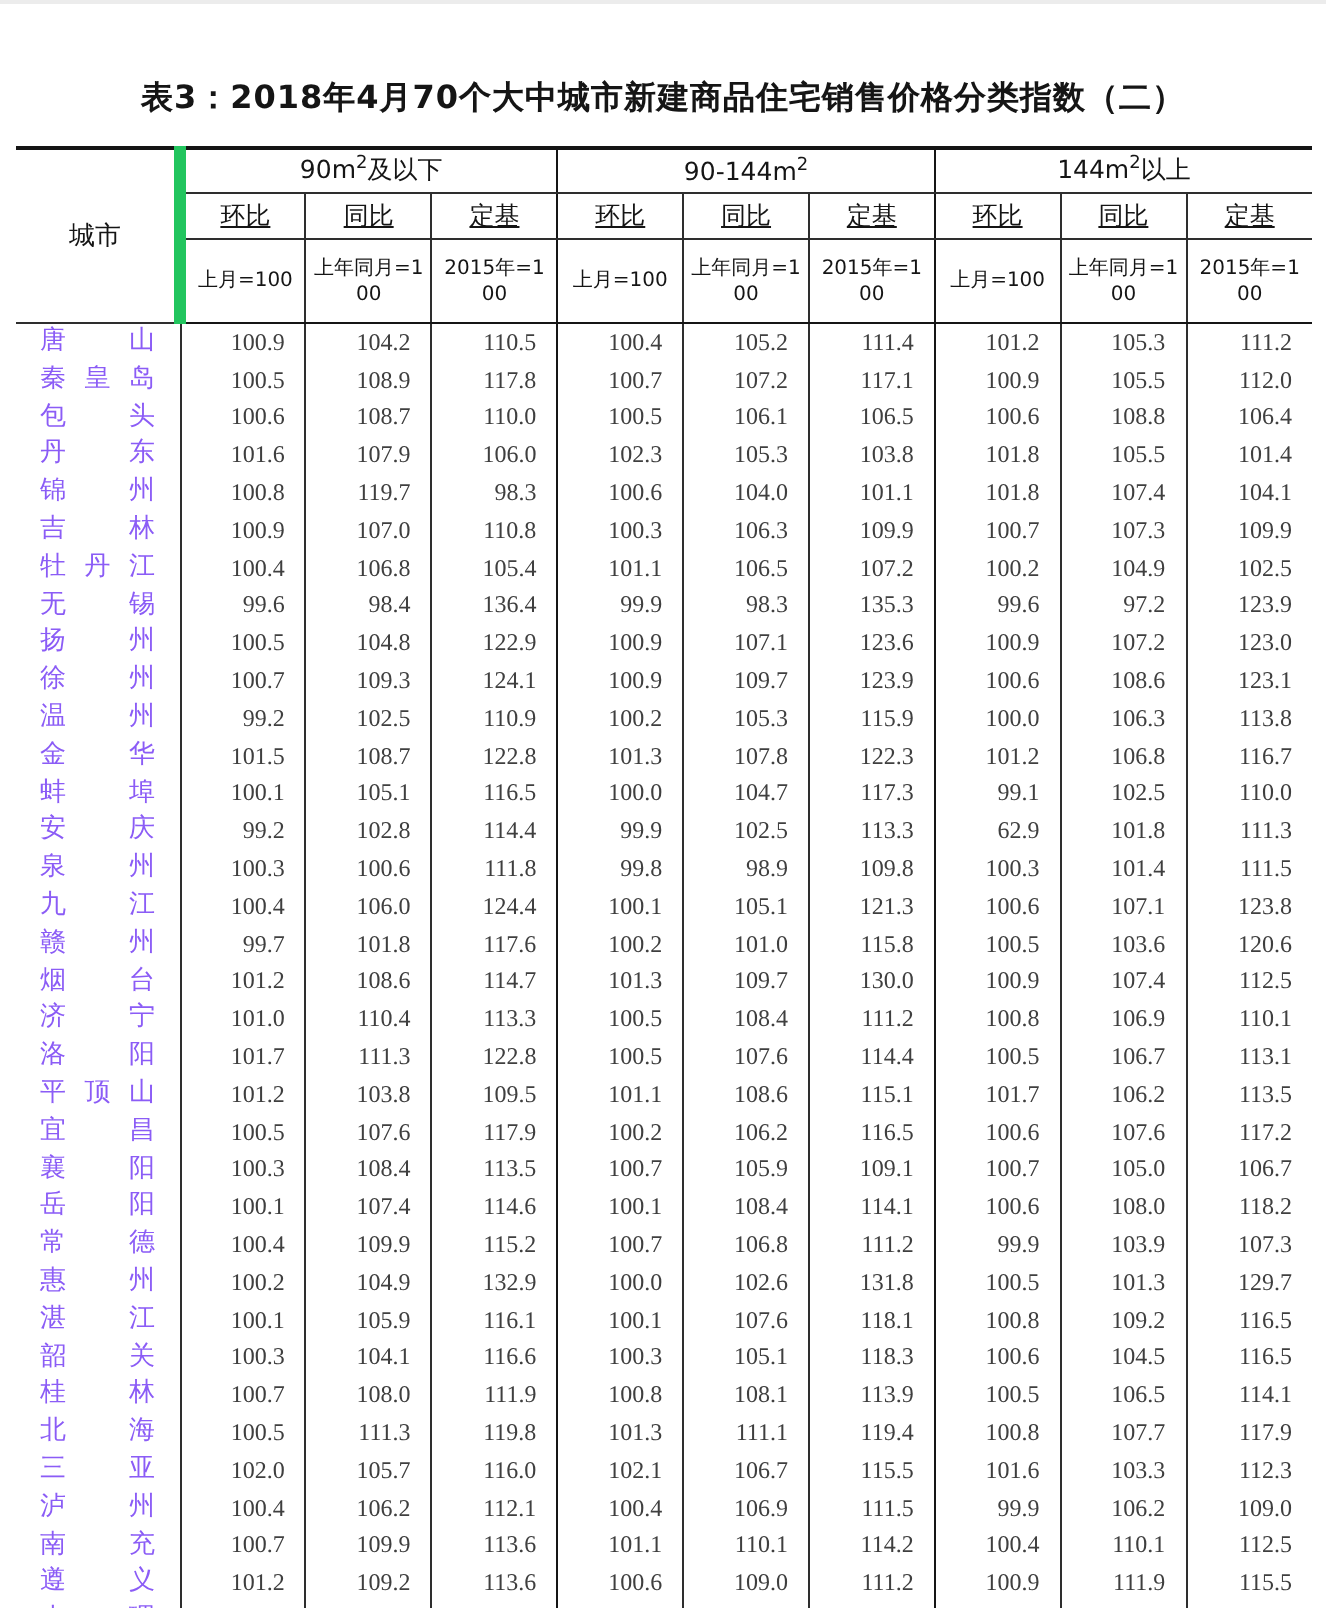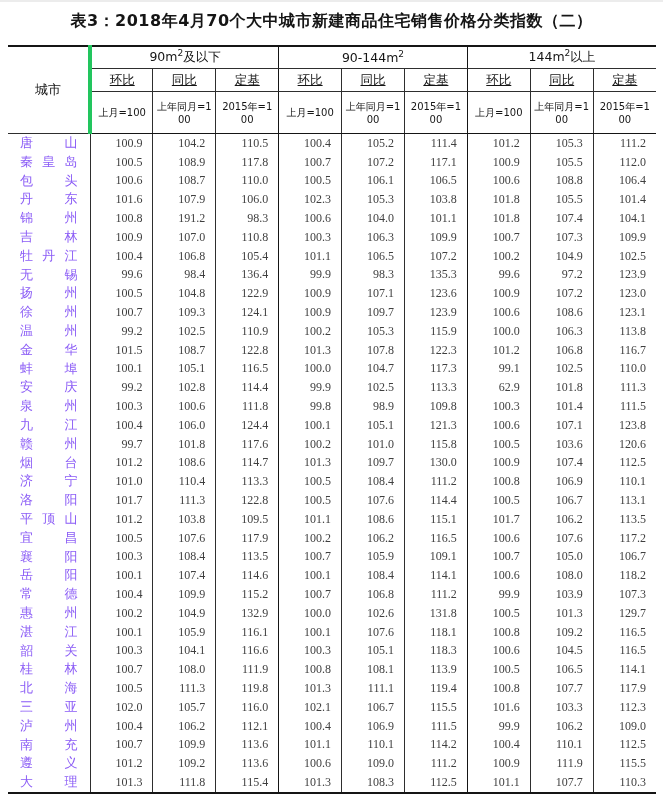--- a/index.html
+++ b/index.html
@@ -12,20 +12,21 @@
     height: 2px; background: #ececec;
   }
   .title {
     font-family: "DejaVu Sans", sans-serif;
     font-weight: bold;
     font-size: 16px;
     color: #151515;
     text-align: center;
     padding-top: 9px;
     letter-spacing: 0.5px;
+    margin-top: 28px;
   }
   table.idx {
     border-collapse: collapse;
     table-layout: fixed;
     width: 648px;
     margin-left: 8px;
     margin-top: 13px;
     border-top: 2px solid #151515;
     border-bottom: 2px solid #151515;
   }
@@ -43,21 +44,21 @@
   .b-group { border-left: 1.5px solid #151515; }
 
   thead th {
     font-family: "DejaVu Sans", sans-serif;
     color: #151515;
     font-size: 12.5px;
     text-align: center;
     vertical-align: middle;
   }
   th.city-head {
-    border-right: 4px solid #22c55e;
+    border-right: 6px solid #22c55e;
     border-bottom: 1.5px solid #151515;
     font-size: 13px;
   }
   tr.r-group th { height: 21px; border-bottom: 1px solid #2e2e2e; }
   tr.r-sub th   { height: 22px; border-bottom: 1px solid #2e2e2e; text-decoration: underline; }
   tr.r-basis th {
     height: 41px;
     border-bottom: 1.5px solid #151515;
     font-size: 10px;
     line-height: 13px;
@@ -194,21 +195,21 @@
         <td class="val b-thin">103.8</td>
         <td class="val b-group">101.8</td>
         <td class="val b-thin">105.5</td>
         <td class="val b-thin">101.4</td>
       </tr>
       <tr>
         <td class="city-cell">
           <div class="city-name">锦州</div>
         </td>
         <td class="val b-city">100.8</td>
-        <td class="val b-thin">191.2</td>
+        <td class="val b-thin">119.7</td>
         <td class="val b-thin">98.3</td>
         <td class="val b-group">100.6</td>
         <td class="val b-thin">104.0</td>
         <td class="val b-thin">101.1</td>
         <td class="val b-group">101.8</td>
         <td class="val b-thin">107.4</td>
         <td class="val b-thin">104.1</td>
       </tr>
       <tr>
         <td class="city-cell">

